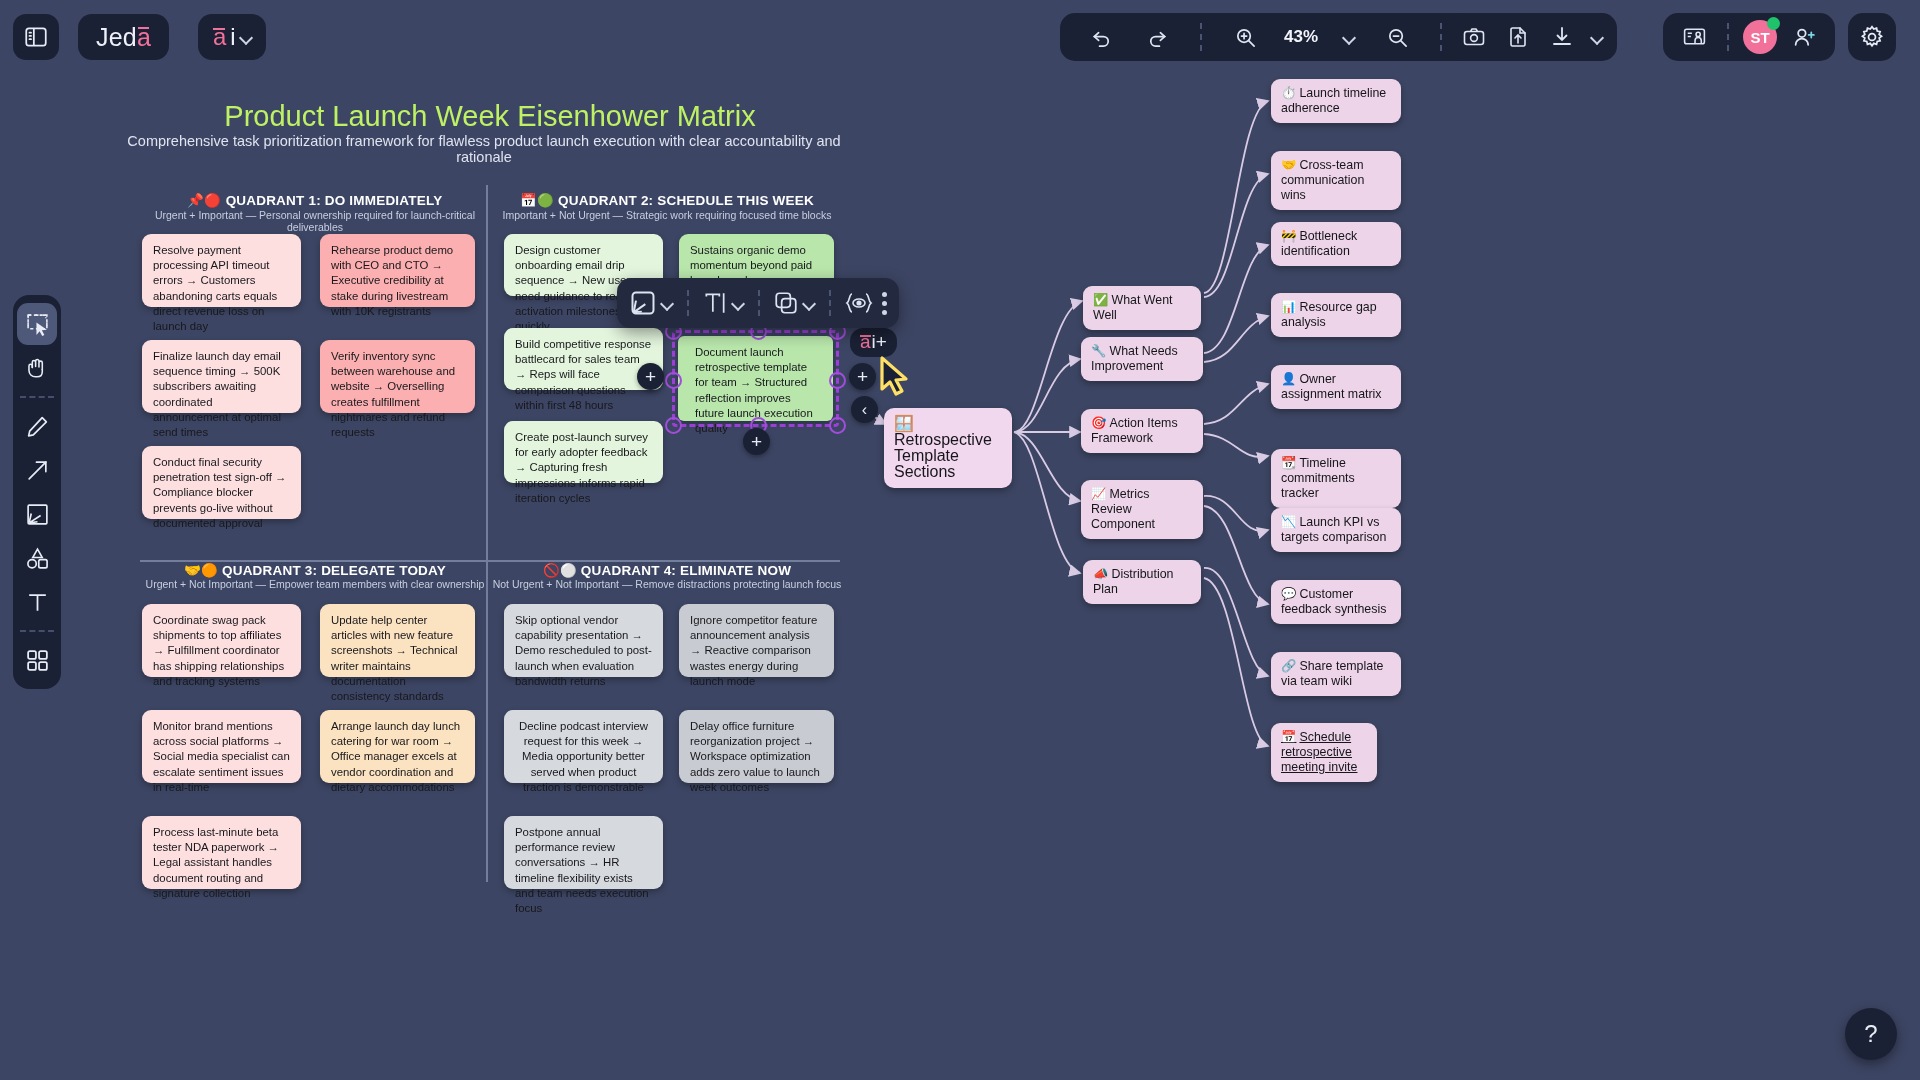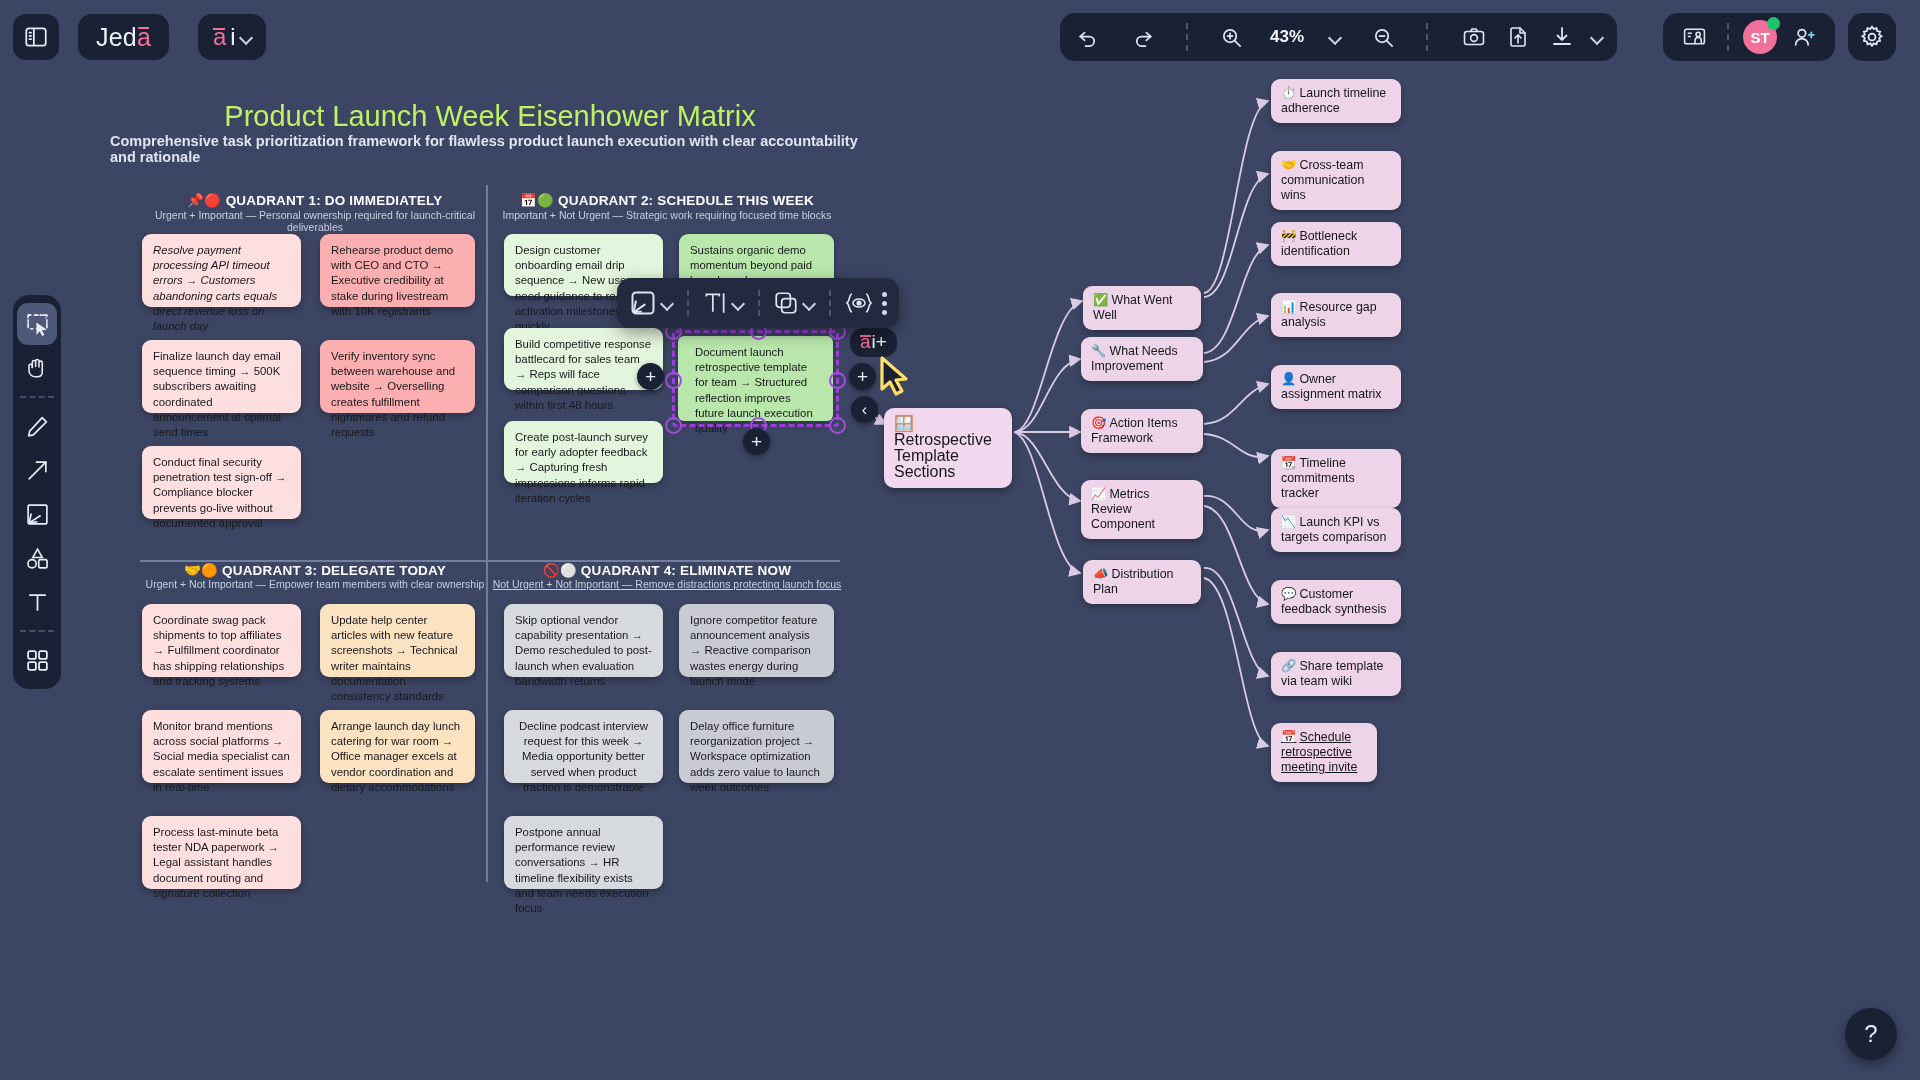--- a/index.html
+++ b/index.html
@@ -47,21 +47,21 @@
   #ai-menu .i { color: #eef1f8; }
   .chev { width: 13px; height: 13px; display:inline-block; position: relative; }
   .chev::before {
     content:""; position:absolute; left:1px; top:2px; width:8px; height:8px;
     border-right: 2px solid #cfd6e6; border-bottom: 2px solid #cfd6e6;
     transform: rotate(45deg);
   }
   #zoom-group {
     position: absolute; left: 1060px; top: 13px; height: 48px;
     border-radius: 15px; background: #1b2135;
-    display: flex; align-items: center; padding: 0 8px; gap: 18px;
+    display: flex; align-items: center; padding: 0 22px; gap: 18px;
   }
   #hist-group {
     position: absolute; left: 1445px; top: 13px; height: 48px;
     border-radius: 15px; background: #1b2135;
     display: flex; align-items: center; padding: 0 10px; gap: 6px;
   }
   #people-group {
     position: absolute; left: 1663px; top: 13px; height: 48px;
     border-radius: 15px; background: #1b2135;
     display: flex; align-items: center; padding: 0 12px; gap: 8px;
@@ -103,22 +103,22 @@
   }
   .tool.sel { background: #4e5878; }
   .tool-sep { width: 34px; border-top: 2px dashed #454e6c; margin: 5px 0; }
   
   #canvas { position: absolute; inset: 0; }
   #board-title {
     position: absolute; left: 140px; top: 100px; width: 700px;
     text-align: center; color: #bef264; font-size: 29px;
   }
   #board-sub {
-    position: absolute; left: 110px; top: 133px; width: 760px;
-    text-align: left; color: #dfe4f0; font-size: 14.5px; font-weight: bold;
+    position: absolute; left: 104px; top: 133px; width: 760px;
+    text-align: center; color: #dfe4f0; font-size: 14.5px;
   }
   .qhead {
     position: absolute; text-align: center; color: #ffffff;
     font-size: 13.5px; font-weight: bold; letter-spacing: .2px;
   }
   .qsub {
     position: absolute; text-align: center; color: #c8cfe0; font-size: 10.5px;
   }
   .divider-v {
     position: absolute; left: 486px; top: 185px; width: 2px; height: 375px;
@@ -248,23 +248,23 @@
   <div class="qhead" style="left:145px; top:192px; width:340px;">📌🔴 QUADRANT 1: DO IMMEDIATELY</div>
   <div class="qsub" style="left:140px; top:209px; width:350px;">Urgent + Important — Personal ownership required for launch-critical deliverables</div>
 
   <div class="qhead" style="left:492px; top:192px; width:350px;">📅🟢 QUADRANT 2: SCHEDULE THIS WEEK</div>
   <div class="qsub" style="left:492px; top:209px; width:350px;">Important + Not Urgent — Strategic work requiring focused time blocks</div>
 
   <div class="qhead" style="left:145px; top:562px; width:340px;">🤝🟠 QUADRANT 3: DELEGATE TODAY</div>
   <div class="qsub" style="left:140px; top:578px; width:350px;">Urgent + Not Important — Empower team members with clear ownership</div>
 
   <div class="qhead" style="left:492px; top:562px; width:350px;">🚫⚪ QUADRANT 4: ELIMINATE NOW</div>
-  <div class="qsub" style="left:492px; top:578px; width:350px;text-decoration:underline;">Not Urgent + Not Important — Remove distractions protecting launch focus</div>
-
-  <div class="card c-pink-l" style="left:142px; top:234px; width:159px; height:73px;font-style:italic;">Resolve payment processing API timeout errors → Customers abandoning carts equals direct revenue loss on launch day</div>
+  <div class="qsub" style="left:492px; top:578px; width:350px;">Not Urgent + Not Important — Remove distractions protecting launch focus</div>
+
+  <div class="card c-pink-l" style="left:142px; top:234px; width:159px; height:73px;">Resolve payment processing API timeout errors → Customers abandoning carts equals direct revenue loss on launch day</div>
   <div class="card c-pink-d" style="left:320px; top:234px; width:155px; height:73px;">Rehearse product demo with CEO and CTO → Executive credibility at stake during livestream with 10K registrants</div>
   <div class="card c-pink-l" style="left:142px; top:340px; width:159px; height:73px;">Finalize launch day email sequence timing → 500K subscribers awaiting coordinated announcement at optimal send times</div>
   <div class="card c-pink-d" style="left:320px; top:340px; width:155px; height:73px;">Verify inventory sync between warehouse and website → Overselling creates fulfillment nightmares and refund requests</div>
   <div class="card c-pink-l" style="left:142px; top:446px; width:159px; height:73px;">Conduct final security penetration test sign-off → Compliance blocker prevents go-live without documented approval</div>
 
   <div class="card c-green-l" style="left:504px; top:234px; width:159px; height:62px;">Design customer onboarding email drip sequence → New users need guidance to reach activation milestones quickly</div>
   <div class="card c-green-d" style="left:679px; top:234px; width:155px; height:68px;">Sustains organic demo momentum beyond paid launch push</div>
   <div class="card c-green-l" style="left:504px; top:328px; width:159px; height:62px;">Build competitive response battlecard for sales team → Reps will face comparison questions within first 48 hours</div>
   <div class="card c-green-l" style="left:504px; top:421px; width:159px; height:62px;">Create post-launch survey for early adopter feedback → Capturing fresh impressions informs rapid iteration cycles</div>
 

